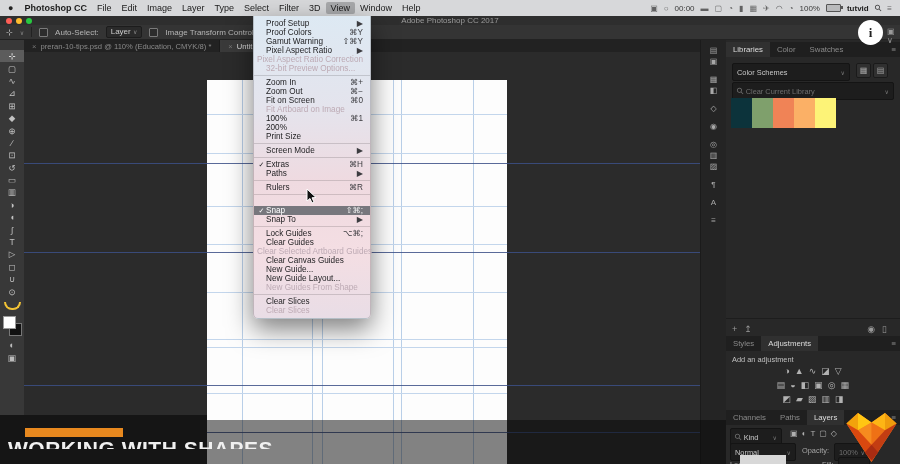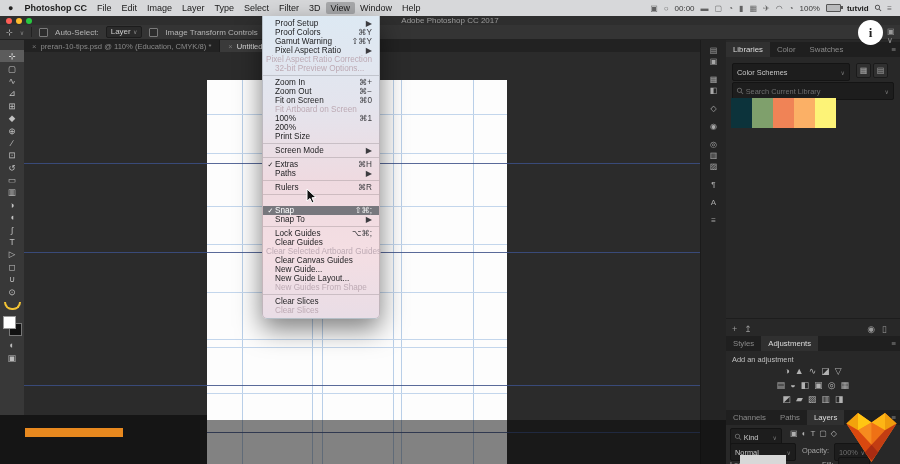--- a/index.html
+++ b/index.html
@@ -50,21 +50,21 @@
   .tool-extra{position:absolute;left:0;width:24px;text-align:center;color:#bbb;font-size:9px;}
 
   
   #canvas{left:24px;top:52px;width:676px;height:412px;background:#2b2b2b;overflow:hidden;}
   #doc{position:absolute;left:183px;top:28px;width:300px;height:384px;background:#fdfdfd;overflow:hidden;}
   .vguide{position:absolute;top:0;bottom:0;width:1px;background:#b9cfe8;}
   .hguide{position:absolute;left:0;right:0;height:1px;background:#c3d6ec;}
   .fguide{position:absolute;left:0;right:0;height:1px;background:rgba(60,80,135,0.85);}
 
   
-  #view-menu{left:262px;top:16px;width:118px;z-index:30;border-radius:0 0 5px 5px;padding:3px 0;
+  #view-menu{left:253px;top:16px;width:118px;z-index:30;border-radius:0 0 5px 5px;padding:3px 0;
      background:linear-gradient(180deg,#dde9f3 0%,#e4e4ed 30%,#efdae0 55%,#f4dee3 78%,#ead fe8 100%);
      background:linear-gradient(180deg,#dde9f3 0%,#e4e4ed 30%,#efdae0 55%,#f4dee3 78%,#e9dde6 100%);
      box-shadow:0 10px 26px rgba(0,0,0,0.5);border:1px solid rgba(0,0,0,0.18);border-top:none;box-sizing:border-box;}
   .vm-item{height:9px;line-height:9px;font-size:8.2px;color:#1d1d1f;display:flex;align-items:center;padding:0 7px 0 3px;}
   .vm-check{width:9px;text-align:center;font-size:7px;}
   .vm-label{flex:1;white-space:nowrap;}
   .vm-short{color:#3c3c40;margin-left:4px;}
   .vm-item.disabled,.vm-item.disabled .vm-short{color:#bdaab4;align-items:flex-end;}
   .vm-item.highlighted{background:#77777d;color:#fff;margin-top:11px;}
   .vm-item.highlighted .vm-short{color:#f0f0f0;}
@@ -292,21 +292,21 @@
         <span class="pmenu">≡</span>
       </div>
     <div class="field" style="left:6px;top:23px;width:118px;height:13px;">
       <span>Color Schemes</span>
         <span class="chev">∨</span>
     </div>
     <div class="icbox" style="left:130px;top:23px;">▦</div>
     <div class="icbox" style="left:147px;top:23px;">▤</div>
     <div class="field" style="left:6px;top:42px;width:162px;height:13px;">
       <span class="mag dim">⚲</span>&nbsp;
-      <span class="dim">Search Current Library</span><span class="chev">∨</span>
+      <span class="dim">Clear Current Library</span><span class="chev">∨</span>
     </div>
     <div class="plabel" style="left:6px;top:47px;margin-top:13px;">▾ Color Themes</div>
     <div id="swatch-row">
         <div class="swatch" style="background: rgb(12, 51, 59);"></div>
         <div class="swatch" style="background: rgb(127, 160, 108);"></div>
         <div class="swatch" style="background: rgb(240, 131, 86);"></div>
         <div class="swatch" style="background: rgb(251, 176, 102);"></div>
         <div class="swatch" style="background: rgb(253, 243, 119);"></div>
       </div>
     <div style="position:absolute;left:0;top:278px;width:174px;height:16px;display:flex;align-items:center;padding:0 6px;box-sizing:border-box;border-top:1px solid #1d1d1d;">
@@ -425,21 +425,21 @@
         <span class="vm-label">Zoom Out</span>
         <span class="vm-short">⌘−</span>
       </div>
       <div class="vm-item">
         <span class="vm-check"></span>
         <span class="vm-label">Fit on Screen</span>
         <span class="vm-short">⌘0</span>
       </div>
       <div class="vm-item disabled">
         <span class="vm-check"></span>
-        <span class="vm-label">Fit Artboard on Screen</span>
+        <span class="vm-label">Fit Artboard on Image</span>
         <span class="vm-short"></span>
       </div>
       <div class="vm-item">
         <span class="vm-check"></span>
         <span class="vm-label">100%</span>
         <span class="vm-short">⌘1</span>
       </div>
       <div class="vm-item">
         <span class="vm-check"></span>
         <span class="vm-label">200%</span>
@@ -533,20 +533,23 @@
       </div>
     </div>
 
   <svg id="cursor" class="abs" width="12" height="17" viewBox="0 0 12 17">
     <path d="M1,1 L1,13 L4,10.5 L6,15 L8,14 L6,9.8 L10,9.5 Z" fill="#111" stroke="#fff" stroke-width="1"></path>
   </svg>
 
   <div id="bottom-shade" class="abs"></div>
   <div id="caption-block" class="abs">
     <div id="caption-bar" style="background: rgb(232, 137, 31);"></div>
+  </div>
+  <div id="caption-clip" class="abs">
+    <span id="caption-text">WORKING WITH SHAPES</span>
   </div>
 
   <div id="info-circle" class="abs">i</div>
   <div id="ws-icon" class="abs">▣ ∨</div>
 
   <svg id="logo" class="abs" width="57" height="54" viewBox="0 0 56 56">
     <path d="M2,14 L14,3 L28,13 L42,3 L54,14 L28,54 Z" fill="#f58220"></path>
     <polygon points="2,14 14,3 14,21" fill="#f2a20c"></polygon>
     <polygon points="14,3 28,13 14,21" fill="#ffc613"></polygon>
     <polygon points="28,13 42,3 42,21" fill="#fdb515"></polygon>

